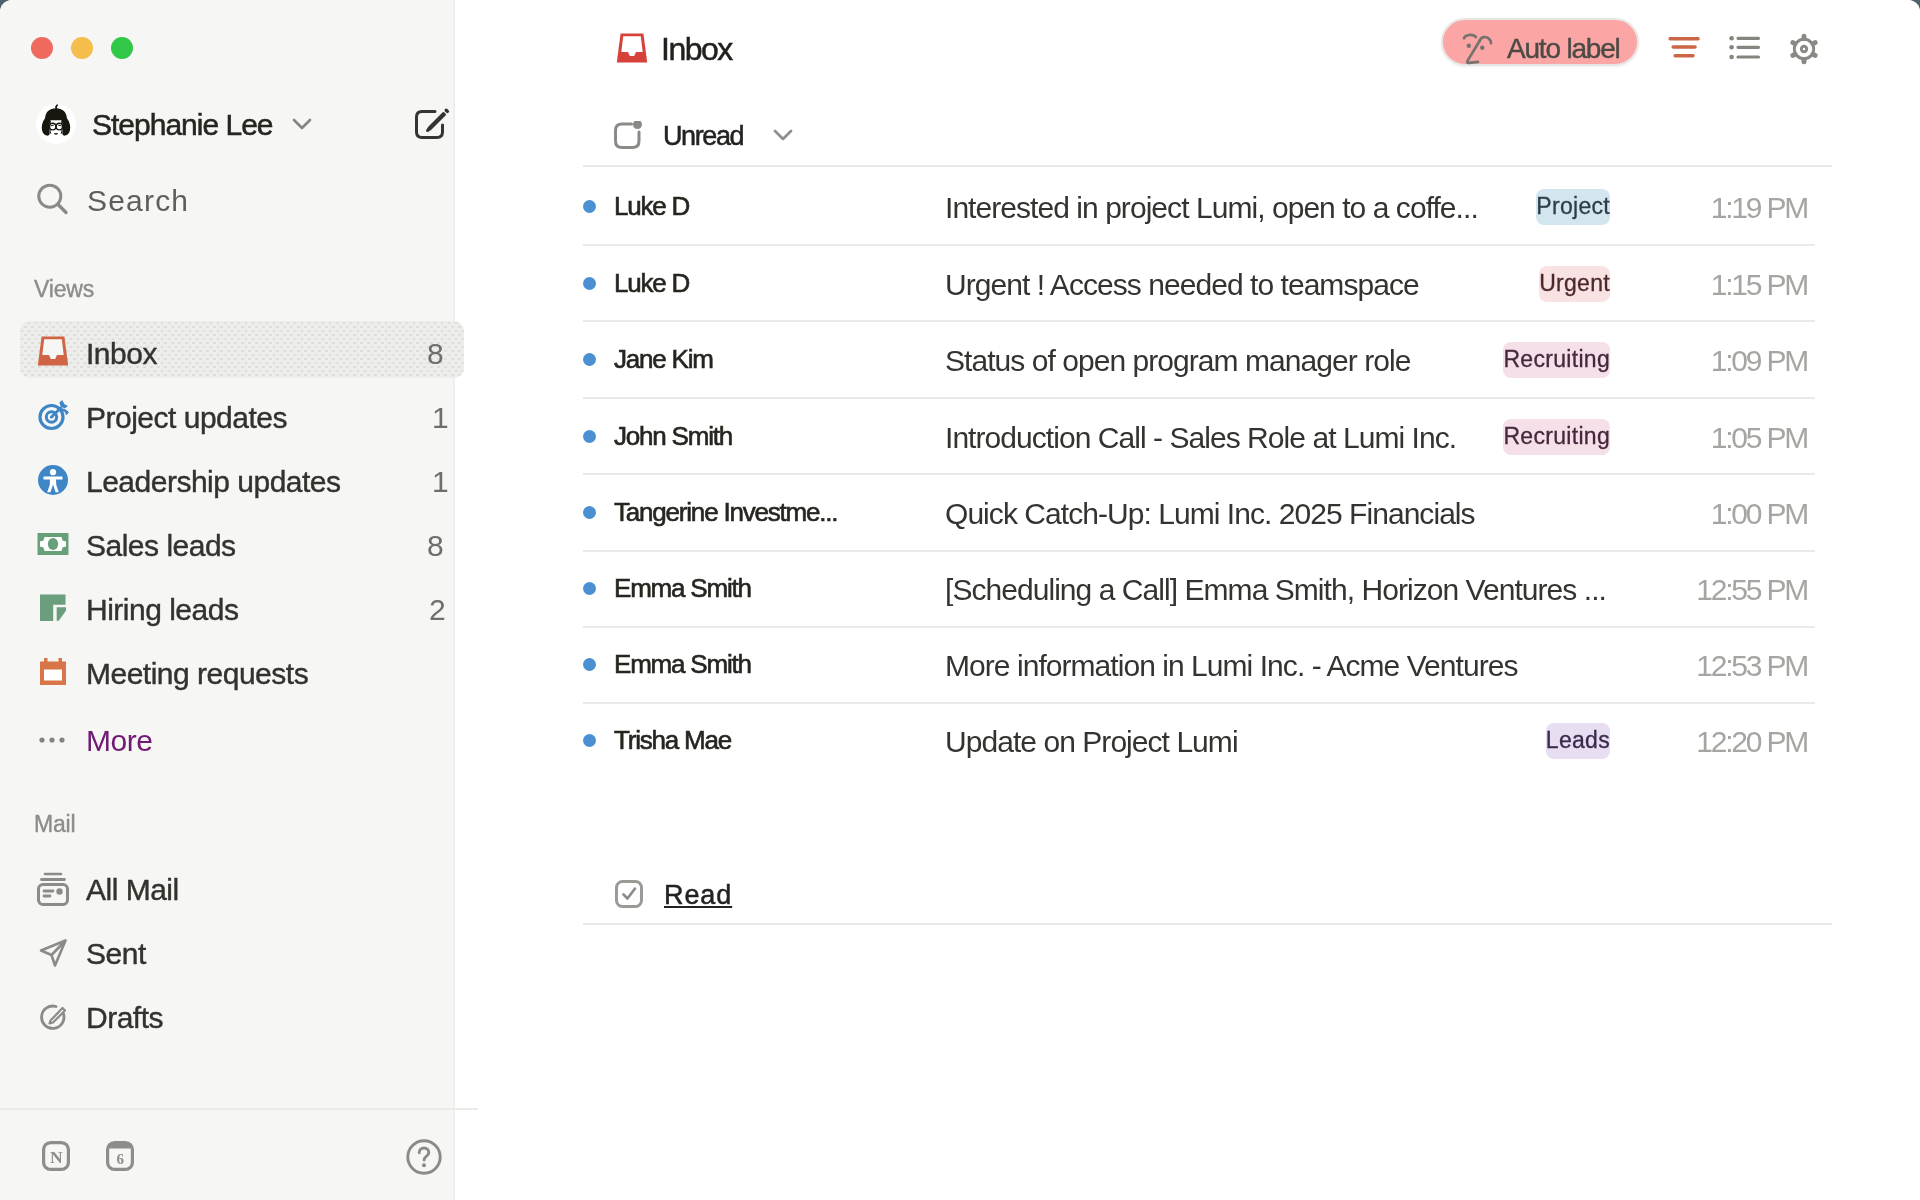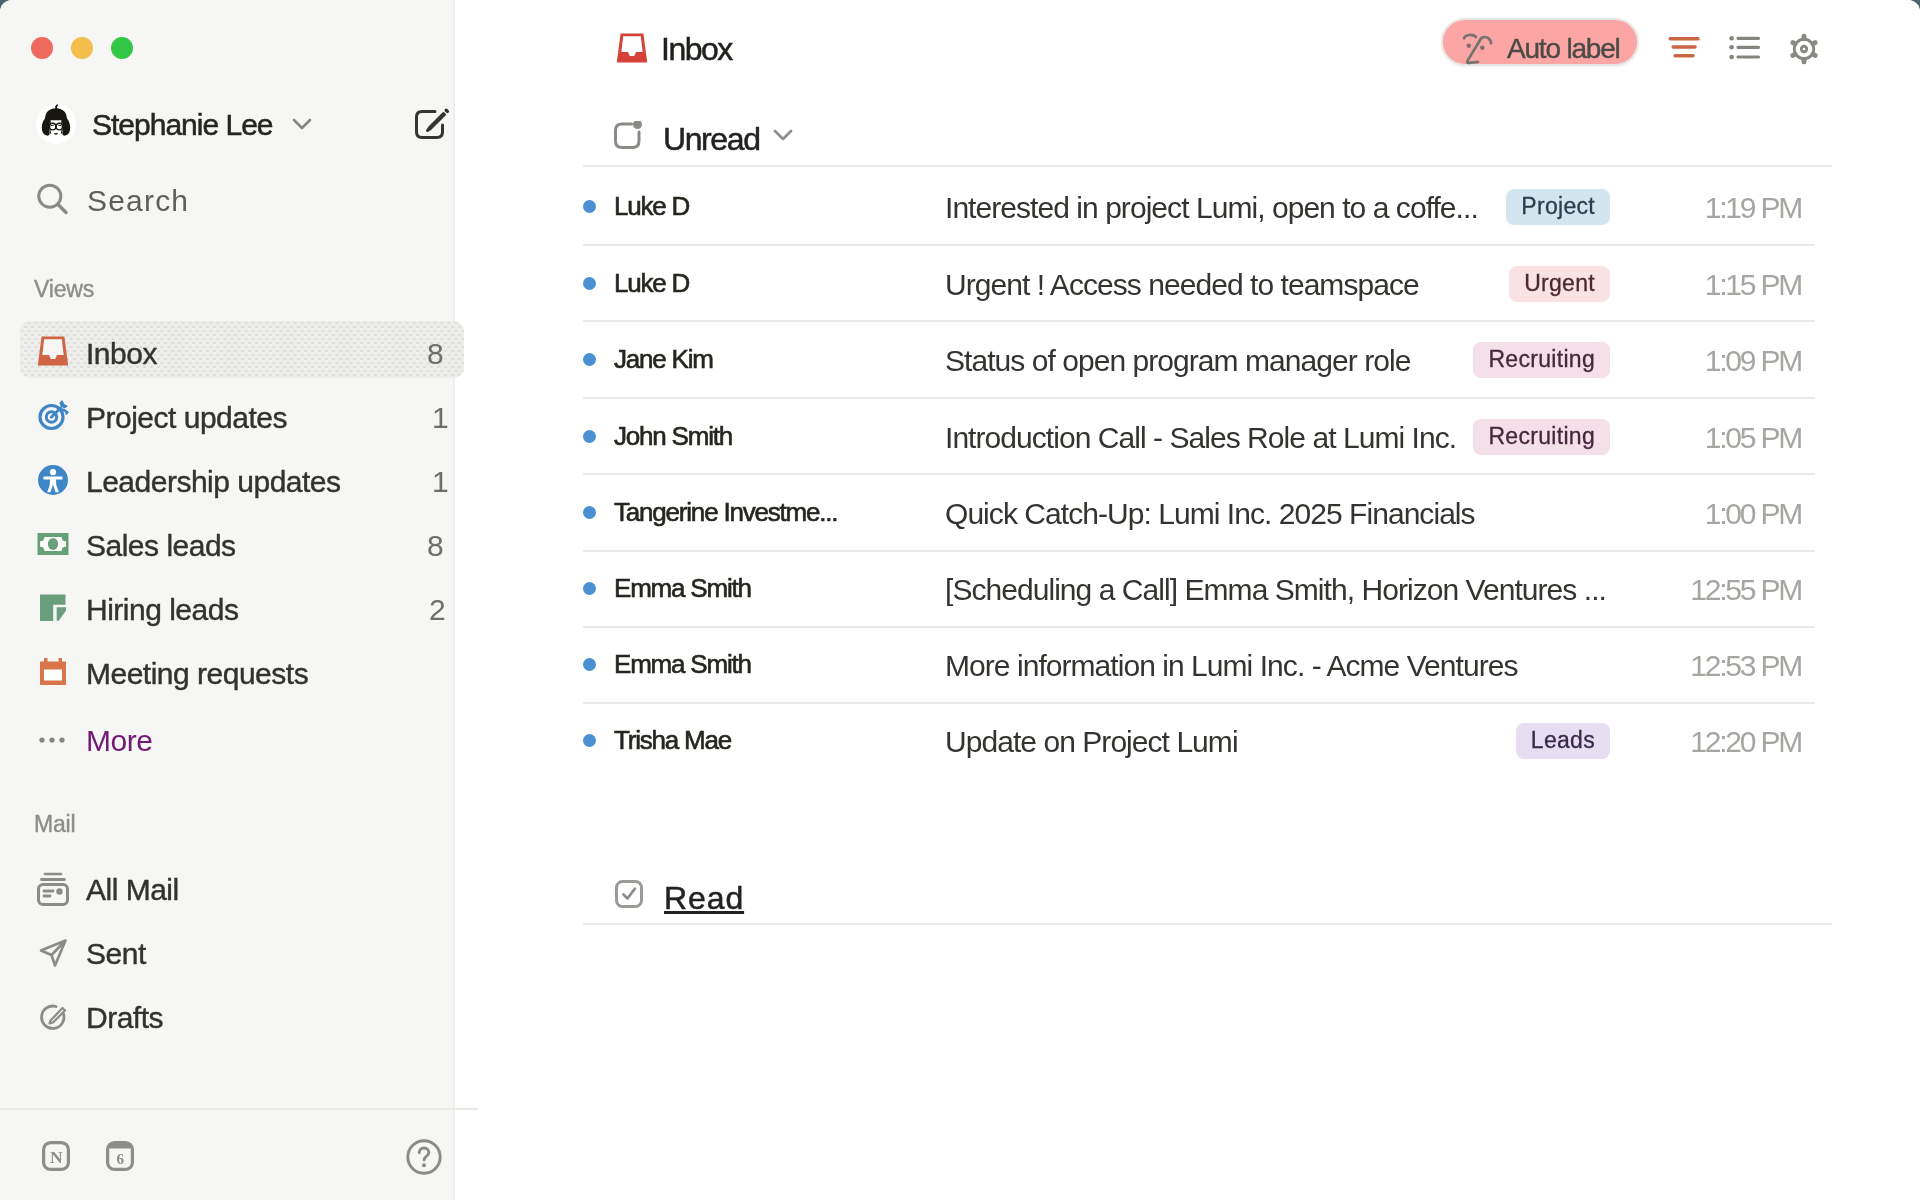--- a/index.html
+++ b/index.html
@@ -22,28 +22,28 @@
   background-color:#ededeb;
   background-image:radial-gradient(#dcdbd8 1px, transparent 1.3px), radial-gradient(#dcdbd8 1px, transparent 1.3px);
   background-size:7px 8px, 7px 8px; background-position:2px 2px, 5.5px 6px; }
 
 
 .main { position:absolute; left:480px; top:0; width:1440px; height:1200px; background:#fff; }
 .title { position:absolute; left:661px; top:31px; font-size:32px; color:#211f1c; letter-spacing:-1.5px; }
 .autolabel { position:absolute; left:1441px; top:18px; width:198px; height:48px; border-radius:29px;
   background:#fca5a5; border:2px solid #e7e6e3; box-shadow:0 1px 3px rgba(0,0,0,0.06); }
 .autolabel span { position:absolute; left:64px; top:13px; font-size:28px; color:#4c4a45; letter-spacing:-1.2px; }
-.hsec { font-size:32px; color:#232220; }
+.hsec { font-size:27px; color:#232220; }
 .sep { position:absolute; left:583px; height:2px; background:#ebeae7; }
 .row { position:absolute; left:583px; width:1249px; height:76px; }
 .dot { position:absolute; left:0px; top:31px; width:13px; height:13px; border-radius:50%; background:#4b90d2; }
 .sender { position:absolute; left:31px; top:22px; font-size:26px; color:#26251f; letter-spacing:-1.2px; }
 .subject { position:absolute; left:362px; top:22px; font-size:30px; color:#343330; letter-spacing:-0.95px; }
-.time { position:absolute; right:31px; top:22px; font-size:30px; color:#a6a5a1; letter-spacing:-2.2px; }
-.tag { position:absolute; right:222px; top:20px; height:36px; line-height:35px; padding:0 15px;
+.time { position:absolute; right:25px; top:22px; font-size:30px; color:#a6a5a1; letter-spacing:-2.2px; }
+.tag { position:absolute; right:222px; top:20px; height:36px; line-height:35px; padding:0 0;
   border-radius:8px; font-size:23px; letter-spacing:0.3px; -webkit-text-stroke:0.3px currentColor; }
 .t-blue { background:#d3e5ef; color:#2d3e4a; }
 .t-red { background:#f9e2e4; color:#4c2a2a; }
 .t-pink { background:#f5e0e9; color:#47273b; }
 .t-purple { background:#e8def1; color:#3a2a4e; }
 </style>
 </head>
 <body>
 <div class="window">
 

